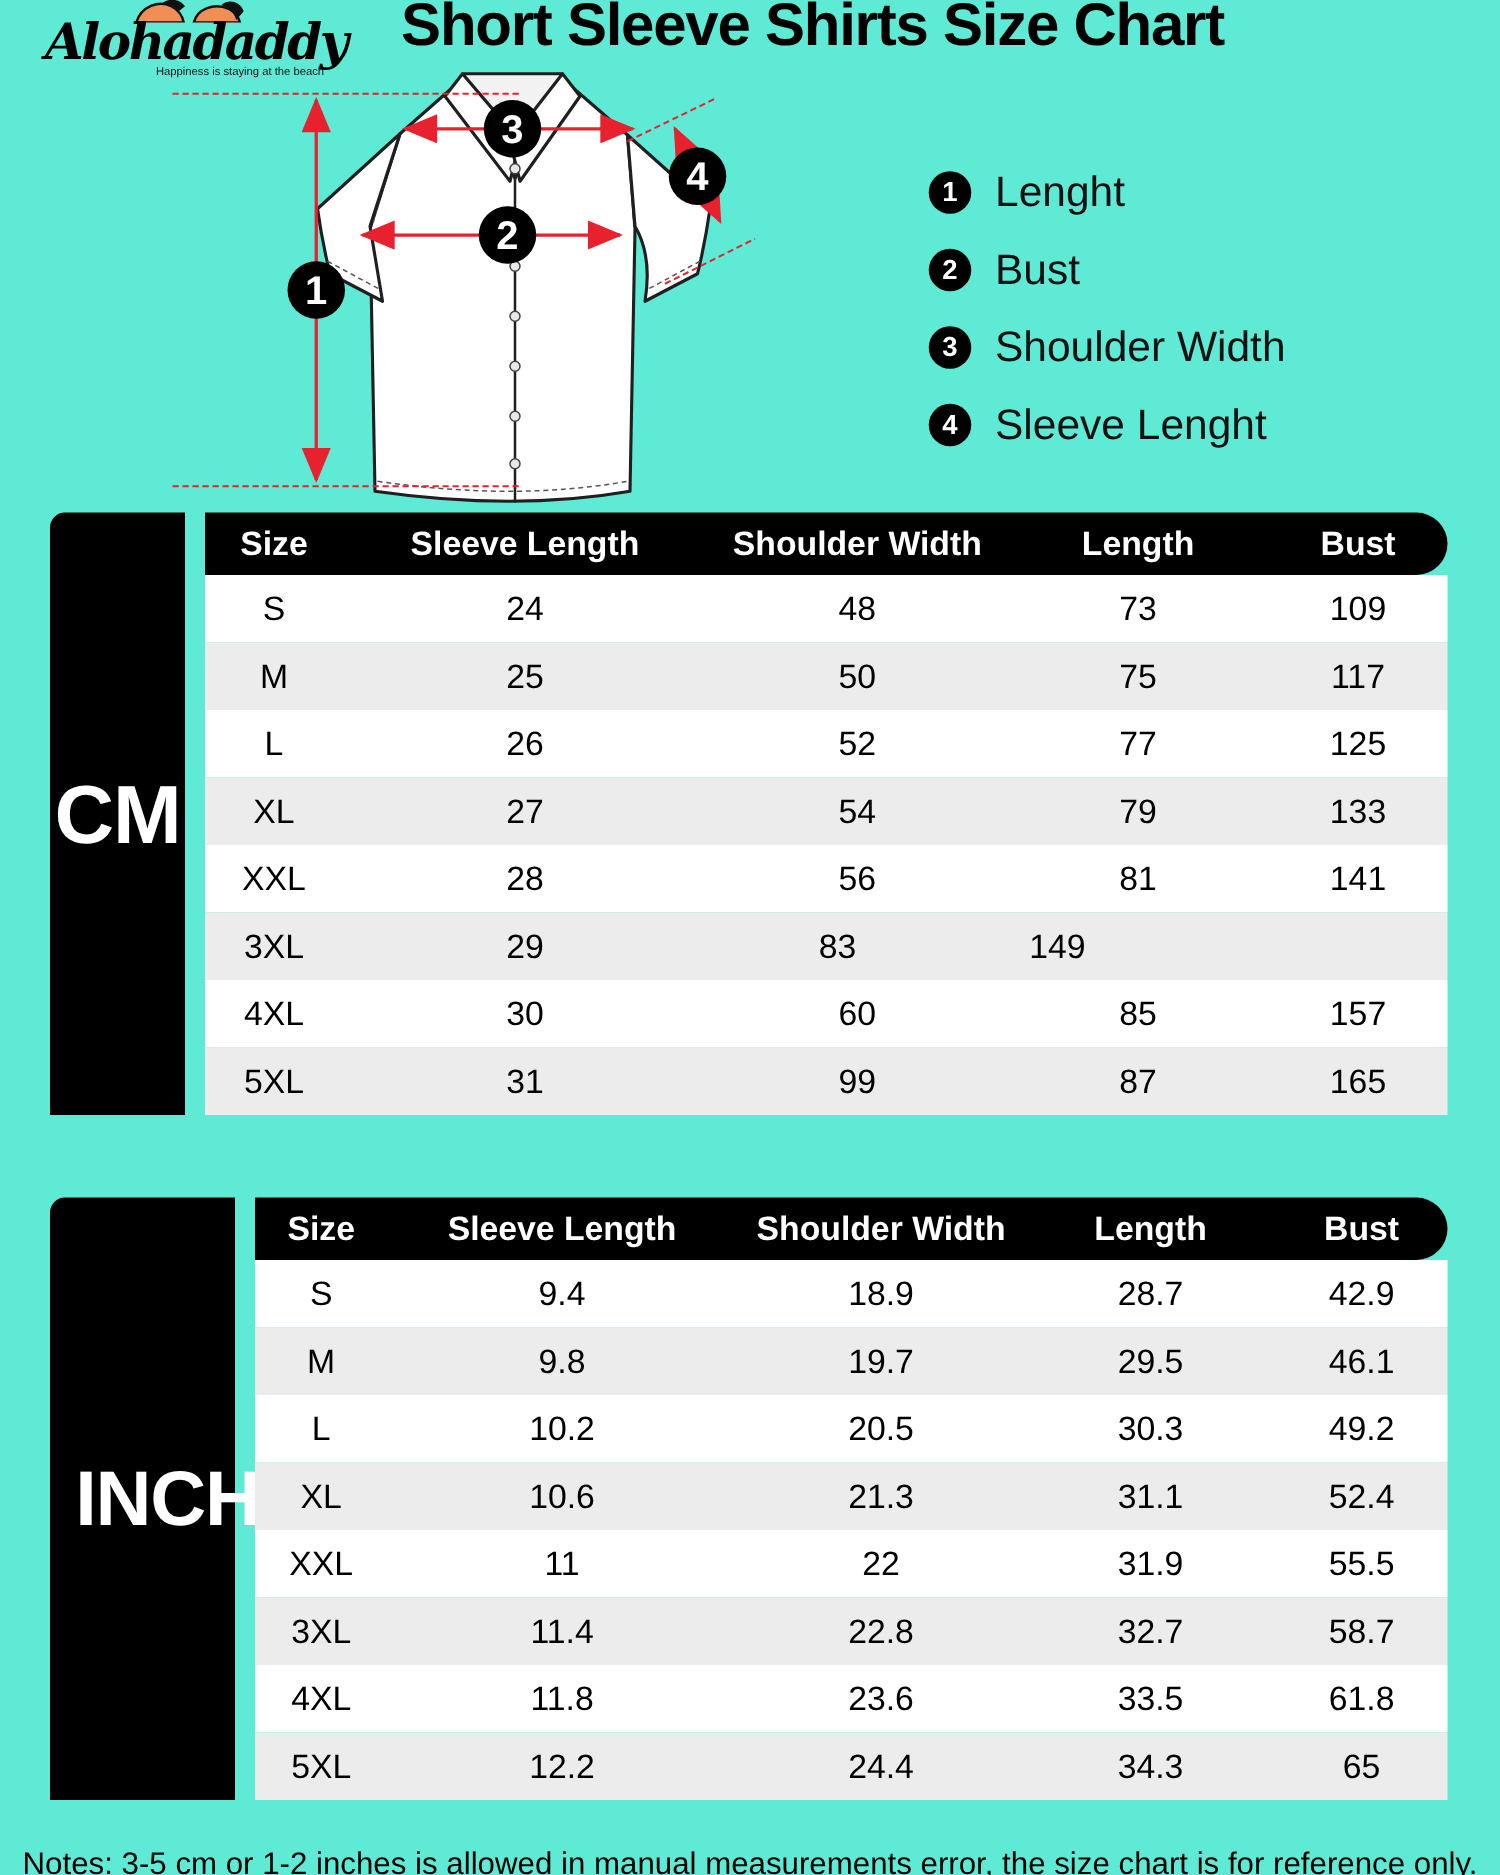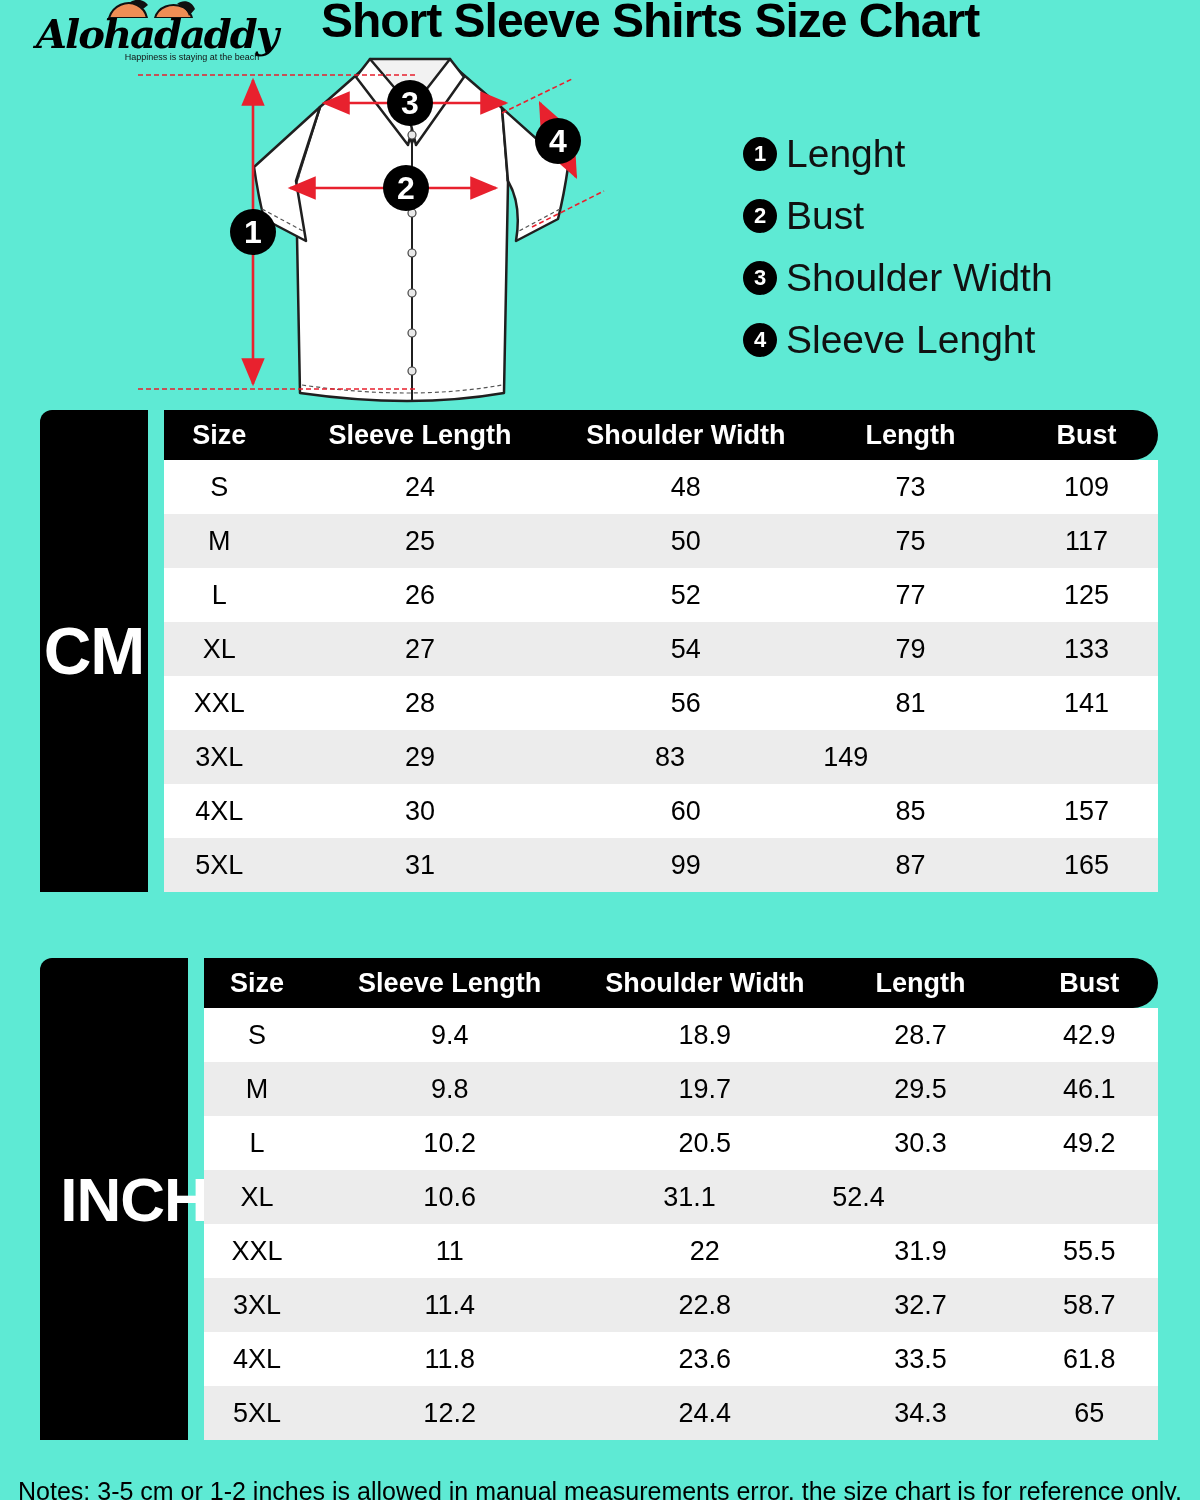--- a/index.html
+++ b/index.html
@@ -32,21 +32,21 @@
   .diagram{position:absolute;left:130px;top:55px;width:520px;height:350px;}
 
   
   .legend{position:absolute;left:743px;top:136px;}
   .legend-item{display:flex;align-items:center;height:36px;margin-bottom:26px;}
   .legend-bullet{
     width:34px;height:34px;border-radius:50%;background:#000;color:#fff;
     display:flex;align-items:center;justify-content:center;
     font-size:22px;font-weight:700;flex:0 0 34px;
   }
-  .legend-label{margin-left:9px;font-size:39px;color:#111;white-space:nowrap;}
+  .legend-label{margin-left:19px;font-size:34px;color:#111;white-space:nowrap;}
 
   
   .size-table{position:absolute;left:40px;width:1118px;display:flex;}
   .unit-label{
     width:108px;flex:0 0 108px;background:#000;color:#fff;
     display:flex;align-items:center;justify-content:center;
     font-weight:700;border-top-left-radius:12px;
   }
   .size-table--cm .unit-label{font-size:66px;letter-spacing:-1px;}
   .size-table--inch .unit-label{font-size:62px;letter-spacing:-1px;padding-left:40px;}
@@ -283,20 +283,21 @@
           <div class="tr">
             <div class="td col0">L</div>
             <div class="td col1">10.2</div>
             <div class="td col2">20.5</div>
             <div class="td col3">30.3</div>
             <div class="td col4">49.2</div>
           </div>
           <div class="tr">
             <div class="td col0">XL</div>
             <div class="td col1">10.6</div>
+            <div class="td col2">21.3</div>
             <div class="td col3">31.1</div>
             <div class="td col4">52.4</div>
           </div>
           <div class="tr">
             <div class="td col0">XXL</div>
             <div class="td col1">11</div>
             <div class="td col2">22</div>
             <div class="td col3">31.9</div>
             <div class="td col4">55.5</div>
           </div>

